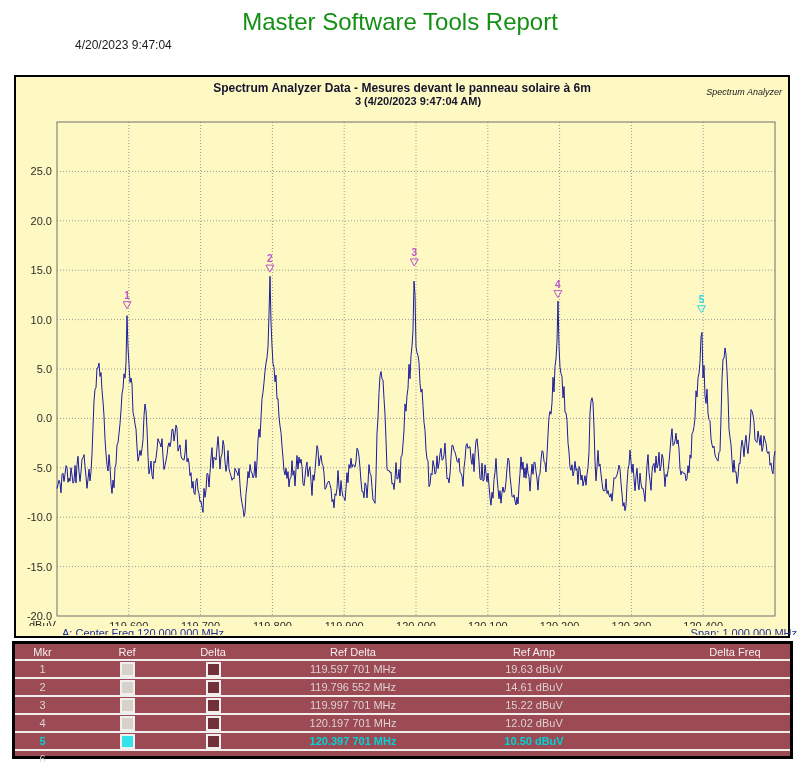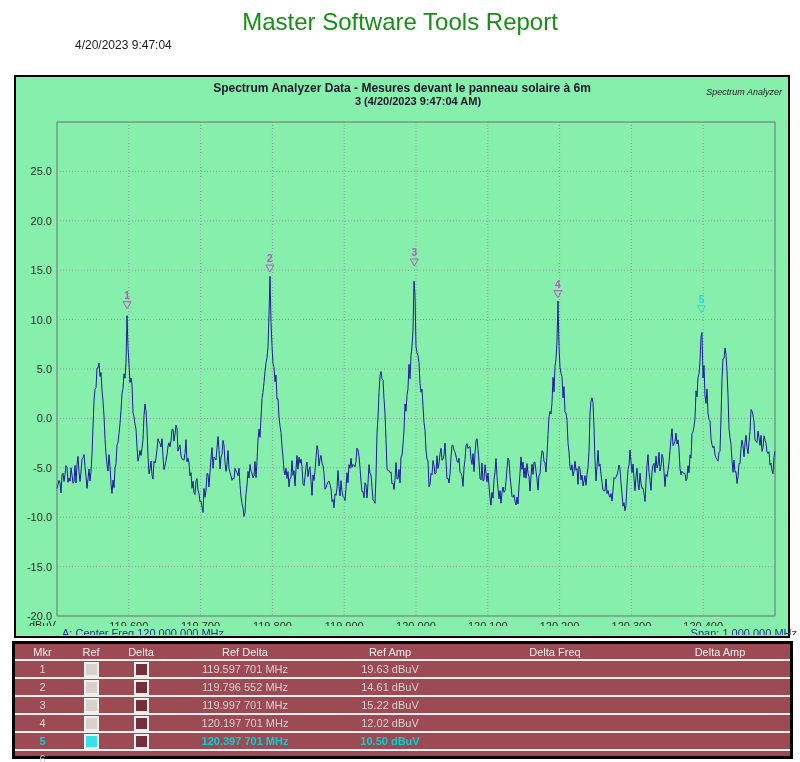--- a/index.html
+++ b/index.html
@@ -1,33 +1,33 @@
 <!DOCTYPE html>
 <html><head>
 <meta charset="utf-8">
 <style>
   html,body{margin:0;padding:0;background:#ffffff;}
   body{width:800px;height:762px;position:relative;font-family:"Liberation Sans",sans-serif;overflow:hidden;}
   .report-title{position:absolute;top:8px;left:0;width:100%;text-align:center;font-size:24px;font-weight:normal;color:#149014;letter-spacing:0px;}
   .report-ts{position:absolute;top:38px;left:55px;font-size:12px;color:#1a1a1a;margin-left:20px;}
-  .chart-box{position:absolute;left:14px;top:75px;width:776px;height:563px;border:2px solid #000;background:#86efac;box-sizing:border-box;}
+  .chart-box{position:absolute;left:14px;top:75px;width:776px;height:563px;border:2px solid #000;background:#fef9c3;box-sizing:border-box;}
   .chart-title1{position:absolute;top:4px;left:0;width:100%;text-align:center;font-size:12px;font-weight:bold;color:#15152e;}
   .chart-title2{position:absolute;top:18px;left:0;width:100%;text-align:center;font-size:11px;font-weight:bold;color:#15152e;margin-left:16px;}
   .chart-corner{position:absolute;top:10px;right:6px;font-size:9px;color:#202020;font-style:italic;}
   #chart-svg{position:absolute;left:0;top:0;}
   .grid{stroke:#9a9a9a;stroke-width:1;stroke-dasharray:1 2;fill:none;}
   .pframe{stroke:#6f6f6f;stroke-width:1;fill:none;}
   .xt,.yt{font-family:"Liberation Sans",sans-serif;font-size:11px;fill:#2b2b2b;}
   .trace{fill:none;stroke-width:1;}
   .mk-num{font-family:"Liberation Sans",sans-serif;font-size:10px;font-weight:bold;}
   .status-strip{position:absolute;left:0;top:551px;width:772px;height:7px;overflow:hidden;padding-left:33px;}
   .status-left{position:absolute;left:46px;top:0;font-size:11px;line-height:11px;color:#203090;}
   .status-right{position:absolute;right:24px;top:0;font-size:11px;line-height:11px;color:#203090;}
   .mtable{position:absolute;left:12px;top:641px;width:781px;height:118px;background:#9c4a54;border:3px solid #000;box-sizing:border-box;}
-  .mrow{display:grid;grid-template-columns:55px 42px 58px 150px 140px 190px 140px;align-items:center;height:16px;border-top:2px solid #f2eeee;}
+  .mrow{display:grid;grid-template-columns:55px 42px 58px 150px 140px 190px 140px;align-items:center;height:16px;border-top:2px solid #f2eeee;gap:36px;}
   .mrow.hdr{height:15px;border-top:none;}
   .mcell{text-align:center;font-size:11px;color:#ded2d2;white-space:nowrap;overflow:hidden;}
   .hdr .mcell{color:#f6f0f0;}
   .mrow.active .mcell{color:#00d4d6;font-weight:bold;}
   .cbox{display:inline-block;width:11px;height:11px;border:2px solid #efefef;box-sizing:content-box;vertical-align:middle;}
   .cb-light{background:#d6d2ca;}
   .cb-dark{background:#72303a;}
   .cb-active{background:#35e2ea;}
 </style>
 </head>

